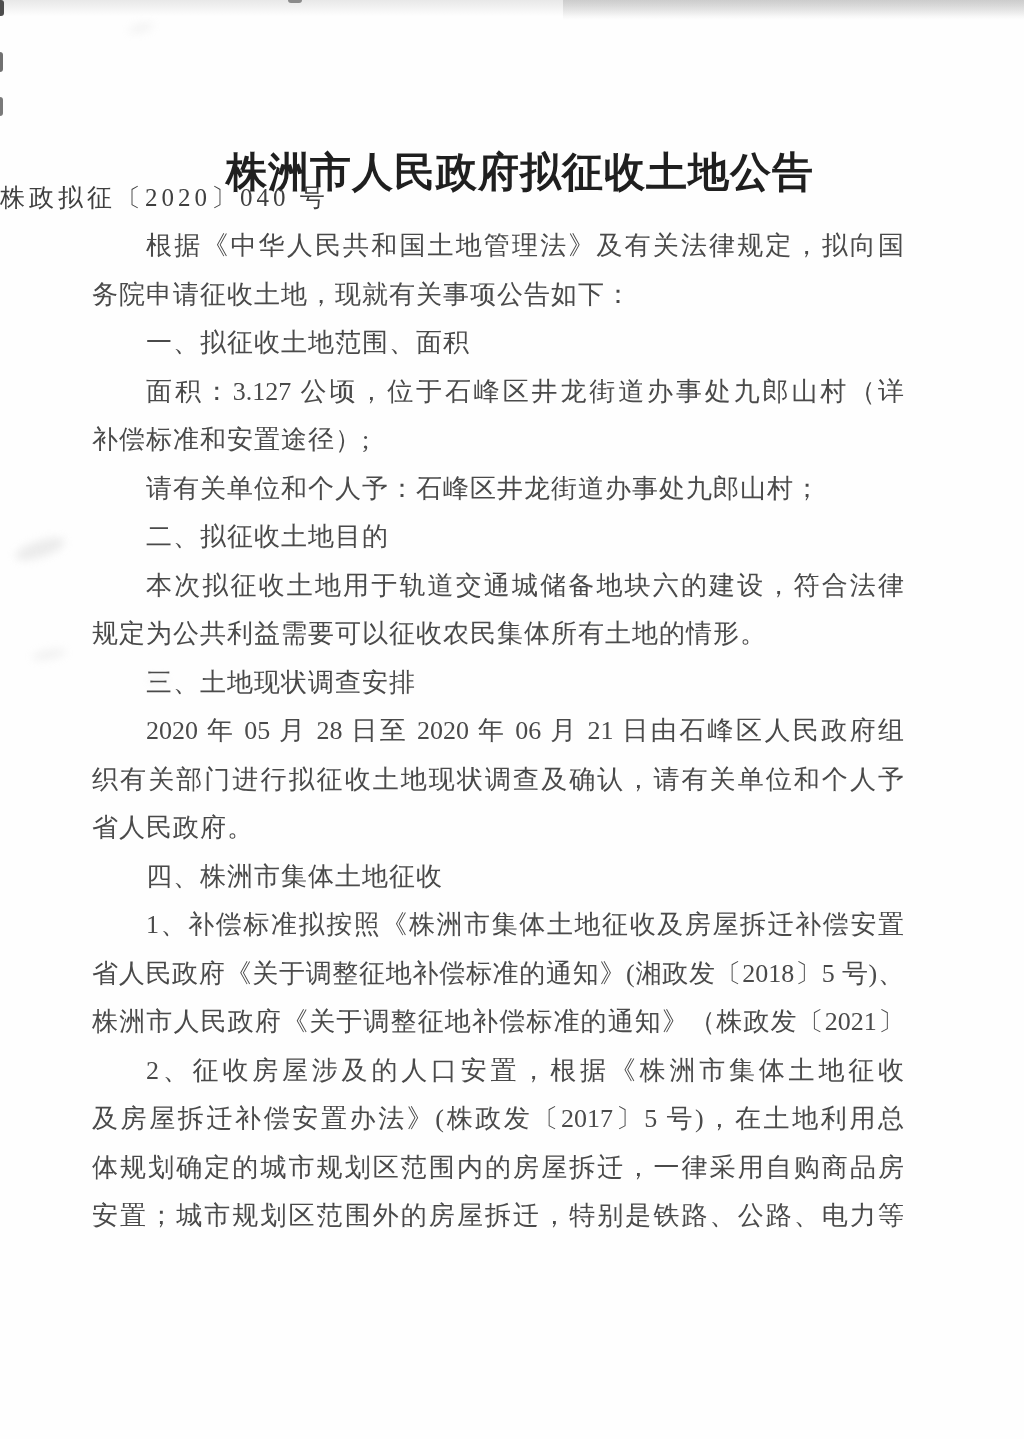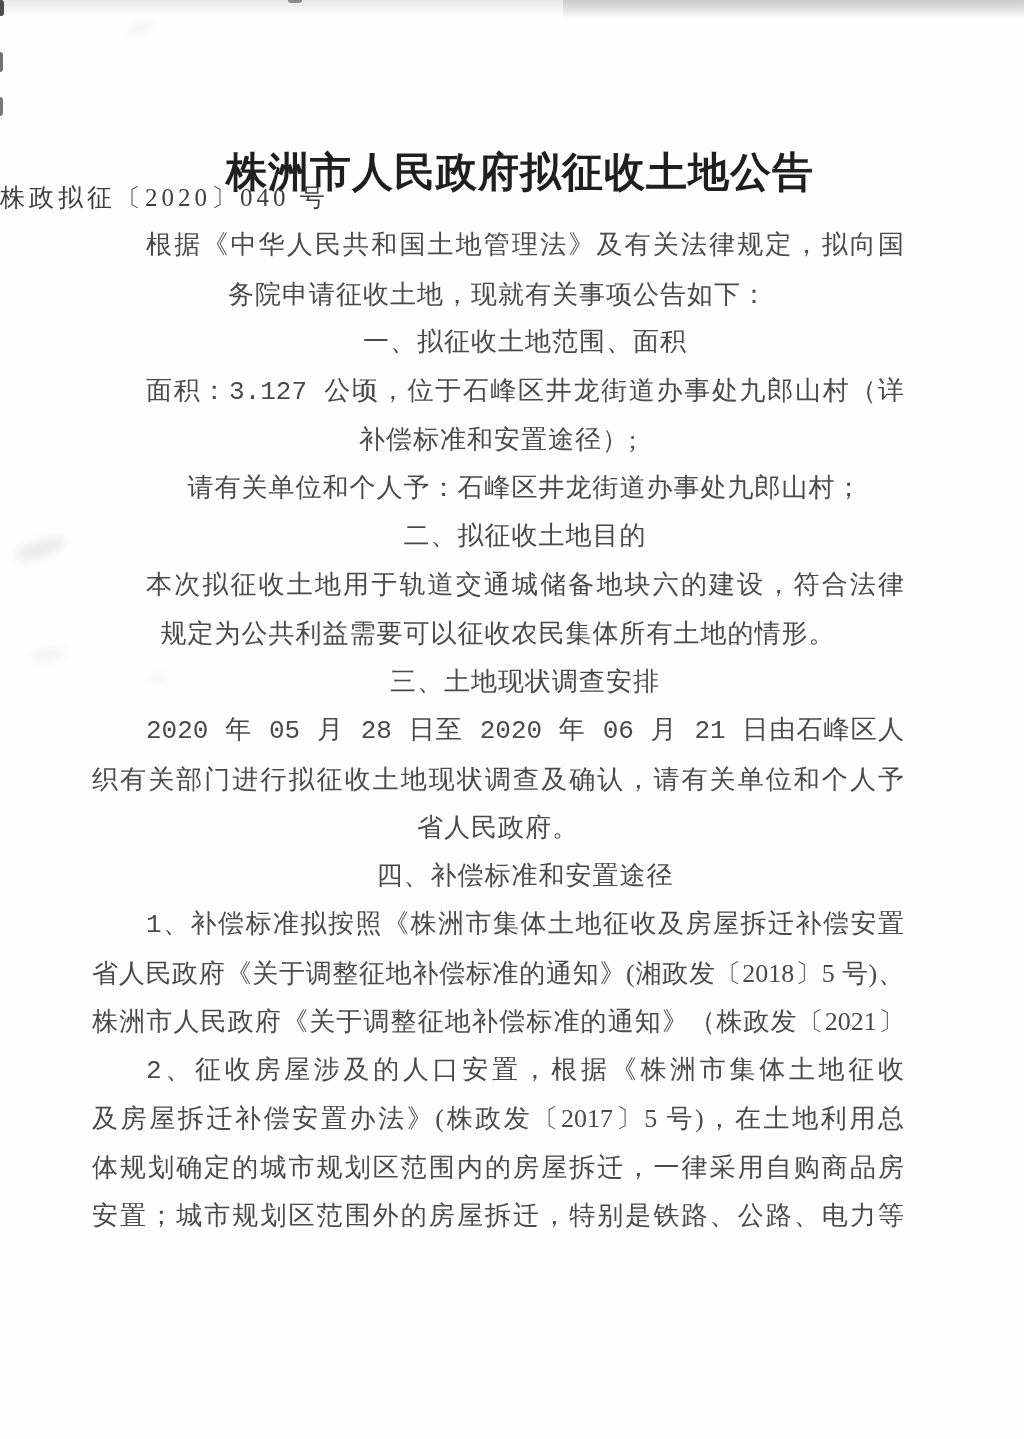--- a/index.html
+++ b/index.html
@@ -81,23 +81,23 @@
     top: 222px;
     width: 812px;
     font-size: 26px;
   }
   .line {
     height: 48.5px;
     line-height: 48.5px;
     overflow: hidden;
     white-space: normal;
     letter-spacing: 1px;
-    text-align: center;
+    text-align: left;
   }
-  .line.indent { padding-left: 54px; font-family: Liberation Mono, monospace; }
+  .line.indent { padding-left: 54px; }
   .line.justify {
     text-align: justify;
     text-align-last: justify;
     letter-spacing: 0;
   }
 </style>
 </head>
 <body>
 
 <div class="page">
@@ -123,21 +123,21 @@
       <div class="line indent justify">面积：3.127 公顷，位于石峰区井龙街道办事处九郎山村（详</div>
       <div class="line">补偿标准和安置途径）;</div>
       <div class="line indent">请有关单位和个人予：石峰区井龙街道办事处九郎山村；</div>
       <div class="line indent">二、拟征收土地目的</div>
       <div class="line indent justify">本次拟征收土地用于轨道交通城储备地块六的建设，符合法律</div>
       <div class="line">规定为公共利益需要可以征收农民集体所有土地的情形。</div>
       <div class="line indent">三、土地现状调查安排</div>
       <div class="line indent justify">2020 年 05 月 28 日至 2020 年 06 月 21 日由石峰区人民政府组</div>
       <div class="line justify">织有关部门进行拟征收土地现状调查及确认，请有关单位和个人予</div>
       <div class="line">省人民政府。</div>
-      <div class="line indent">四、补偿标准和安置途径</div>
+      <div class="line indent">四、株洲市集体土地征收</div>
       <div class="line indent justify">1、补偿标准拟按照《株洲市集体土地征收及房屋拆迁补偿安置</div>
       <div class="line justify">省人民政府《关于调整征地补偿标准的通知》(湘政发〔2018〕5 号)、</div>
       <div class="line justify">株洲市人民政府《关于调整征地补偿标准的通知》（株政发〔2021〕</div>
       <div class="line indent justify">2、征收房屋涉及的人口安置，根据《株洲市集体土地征收</div>
       <div class="line justify">及房屋拆迁补偿安置办法》(株政发〔2017〕5 号)，在土地利用总</div>
       <div class="line justify">体规划确定的城市规划区范围内的房屋拆迁，一律采用自购商品房</div>
       <div class="line justify">安置；城市规划区范围外的房屋拆迁，特别是铁路、公路、电力等</div>
     </div>
 </div>
 

